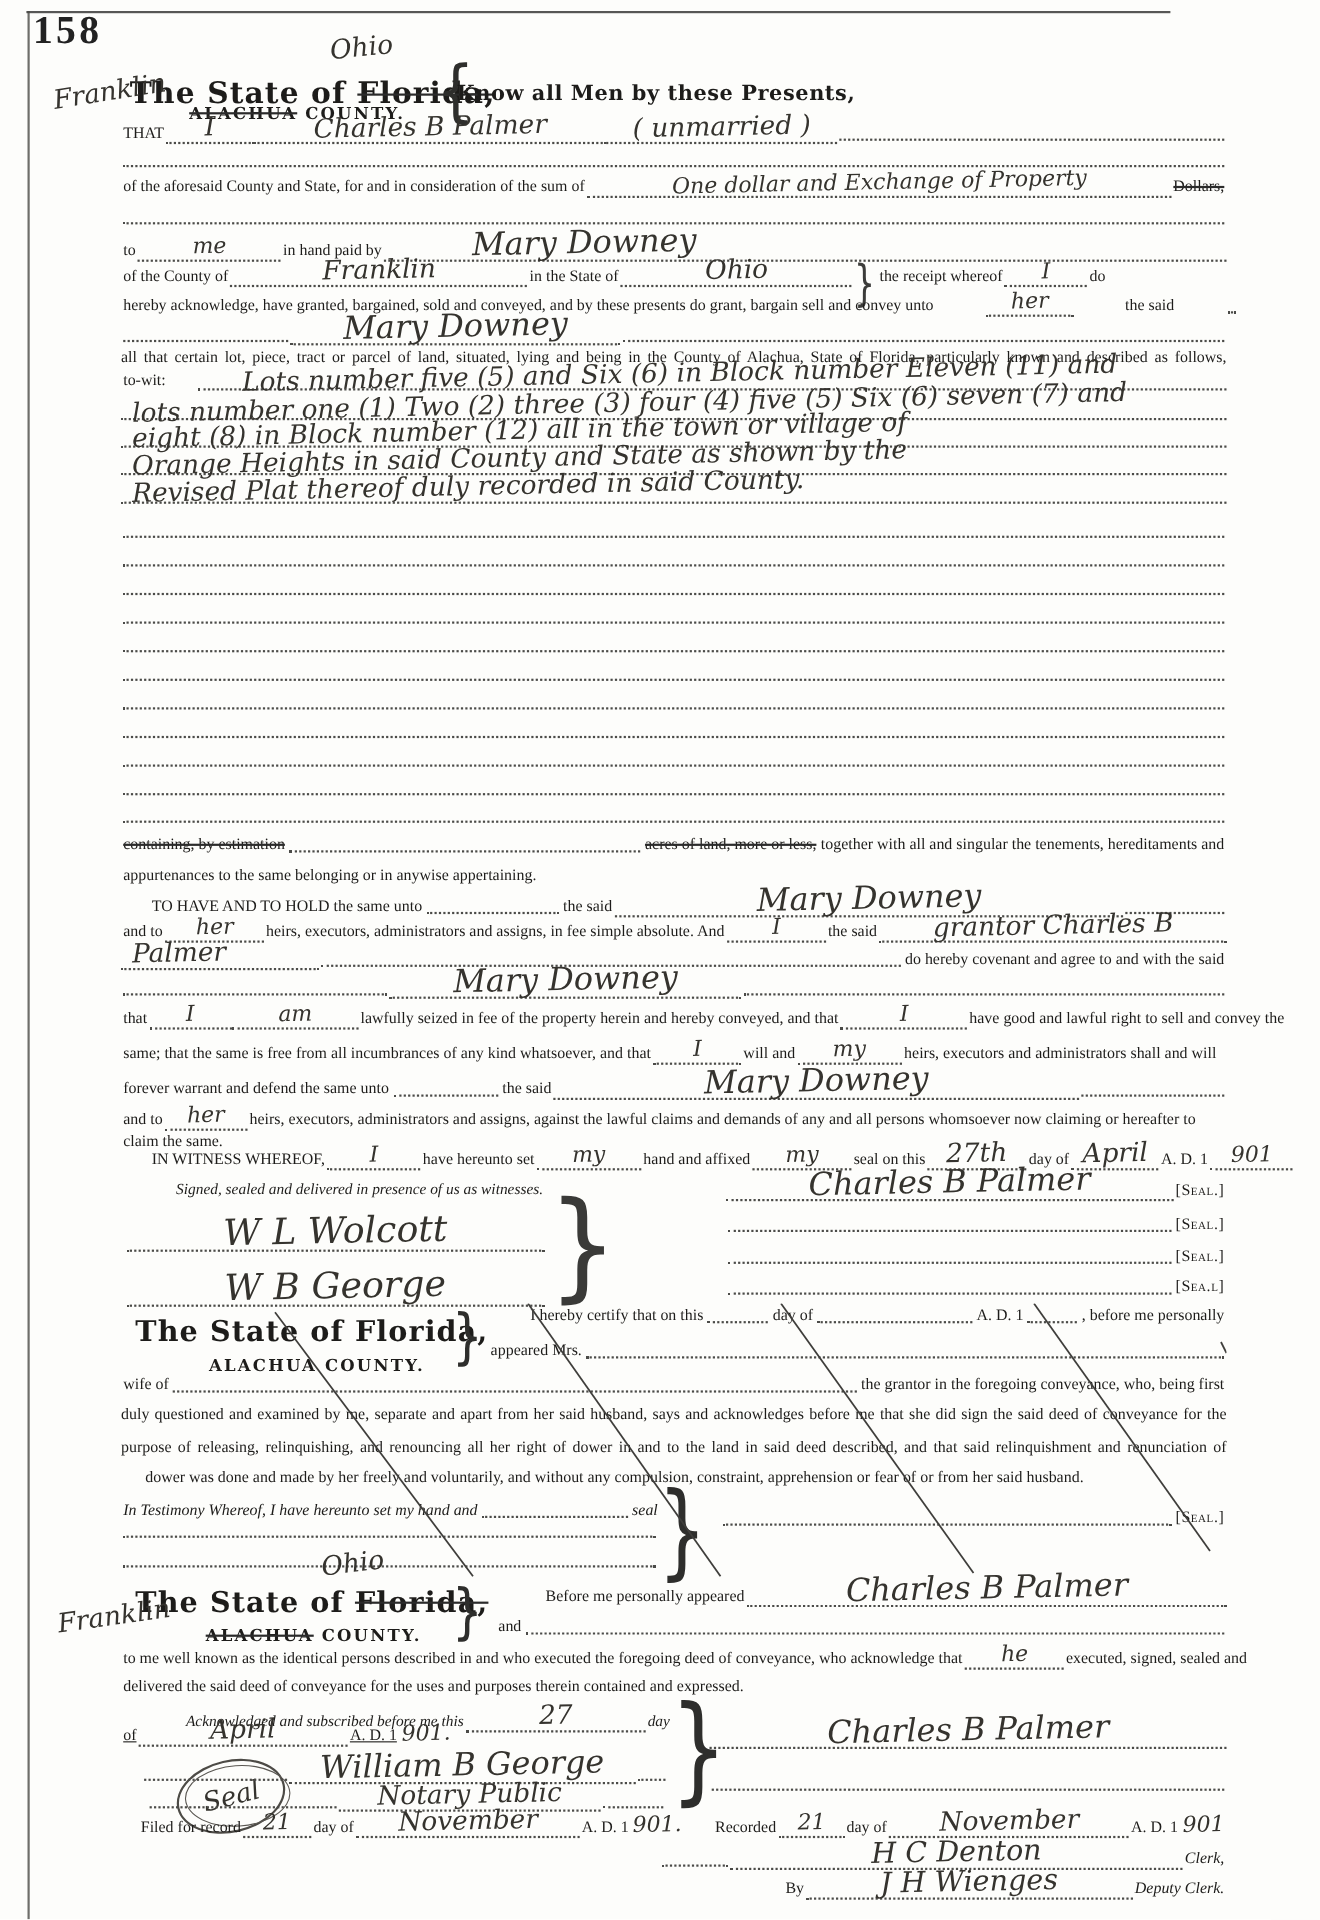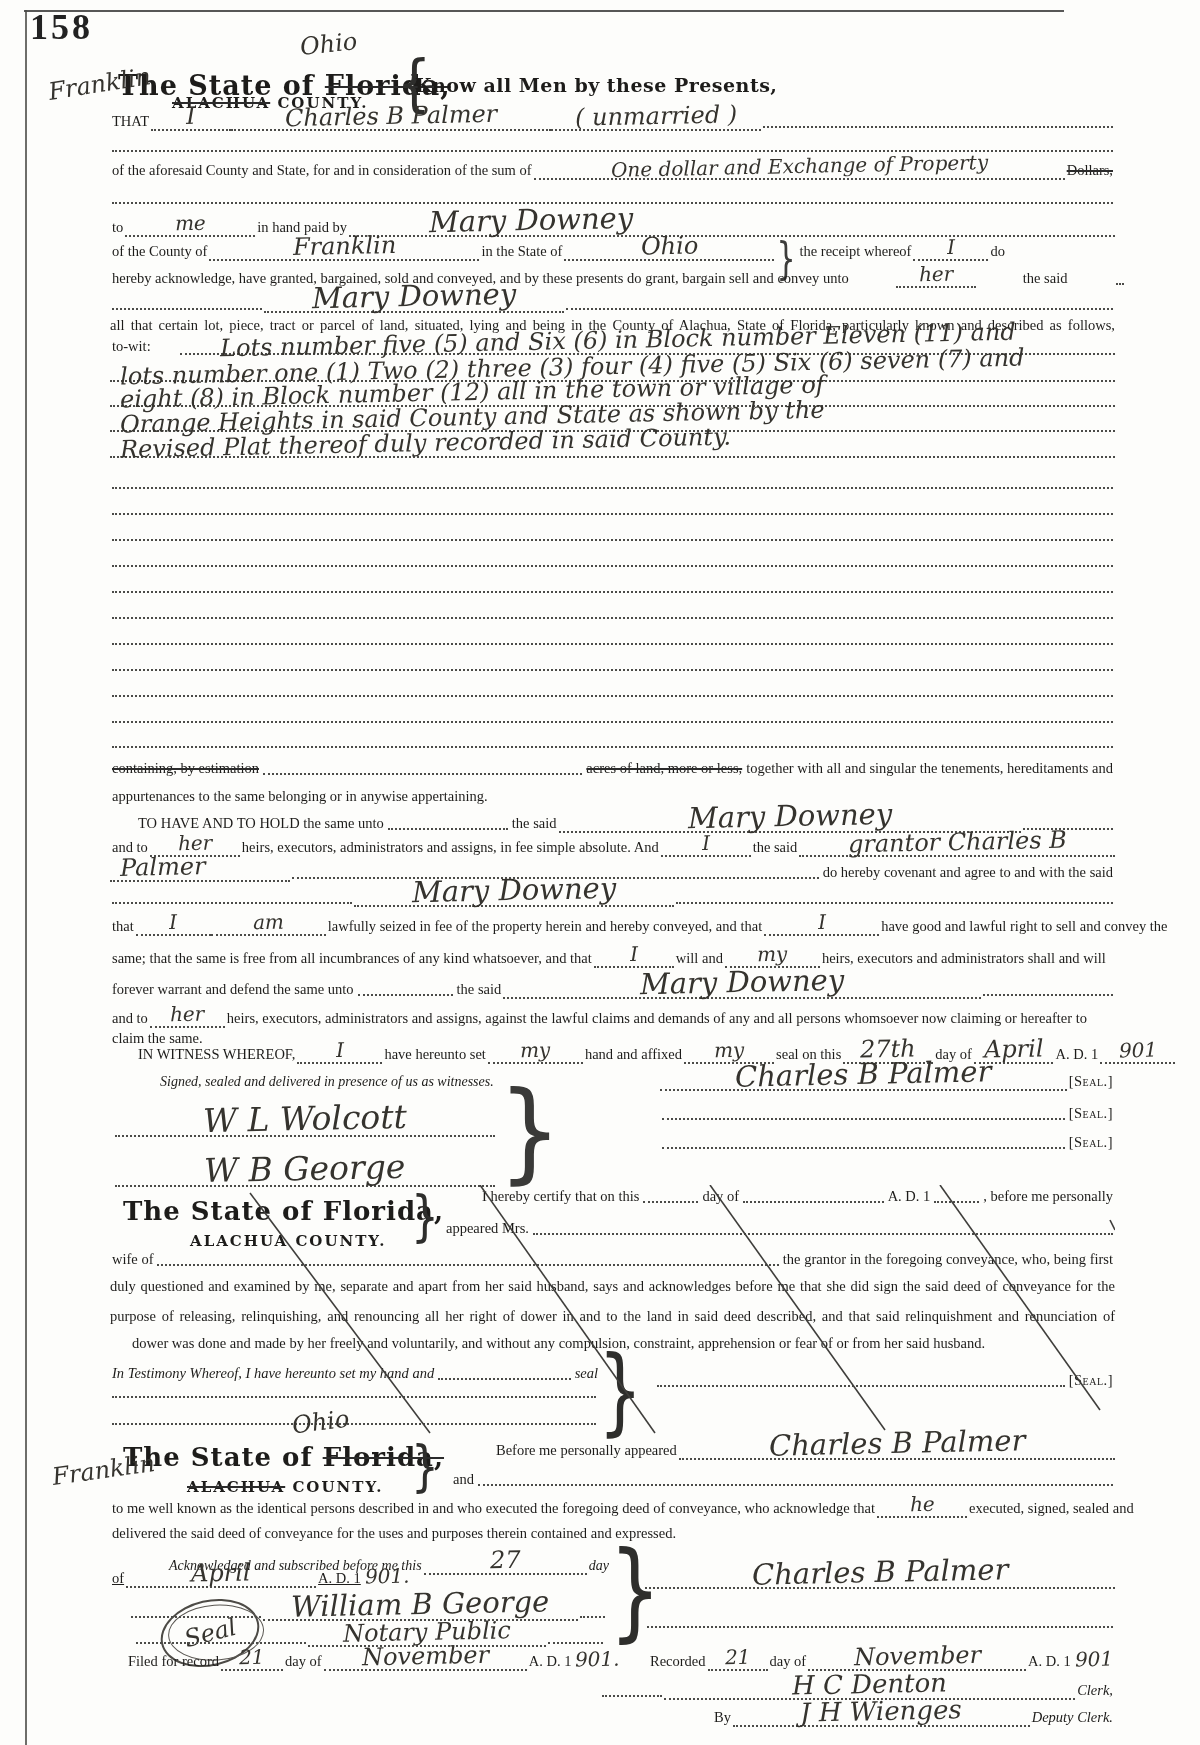--- a/index.html
+++ b/index.html
@@ -255,20 +255,24 @@
     <span class="pt sc">[Seal.]</span>
   </div>
   <div class="r" style="left:660px;width:455px;top:1104px;">
     <span class="fill"></span>
     <span class="pt sc">[Seal.]</span>
   </div>
   <div class="r" style="left:660px;width:455px;top:1133px;">
     <span class="fill"></span>
     <span class="pt sc">[Seal.]</span>
   </div>
+  <div class="r" style="left:660px;width:455px;top:1161px;">
+    <span class="fill"></span>
+    <span class="pt sc">[Sea.l]</span>
+  </div>
 
   <div class="hdr state" style="left:123px;top:1196px;font-size:26px;">
     <span>The State of </span><span>Florida,</span>
   </div>
   <span class="brace" style="left:411px;top:1194px;font-size:44px;transform:scaleY(1.25);">}</span>
   <div class="hdr county" style="left:190px;top:1232px;">ALACHUA  COUNTY.</div>
   <div class="r" style="left:480px;width:635px;top:1187px;">
     <span class="pt">I hereby certify that on this</span>
     <span class="fill" style="flex:0 0 55px;"></span>
     <span class="pt">day of</span>

